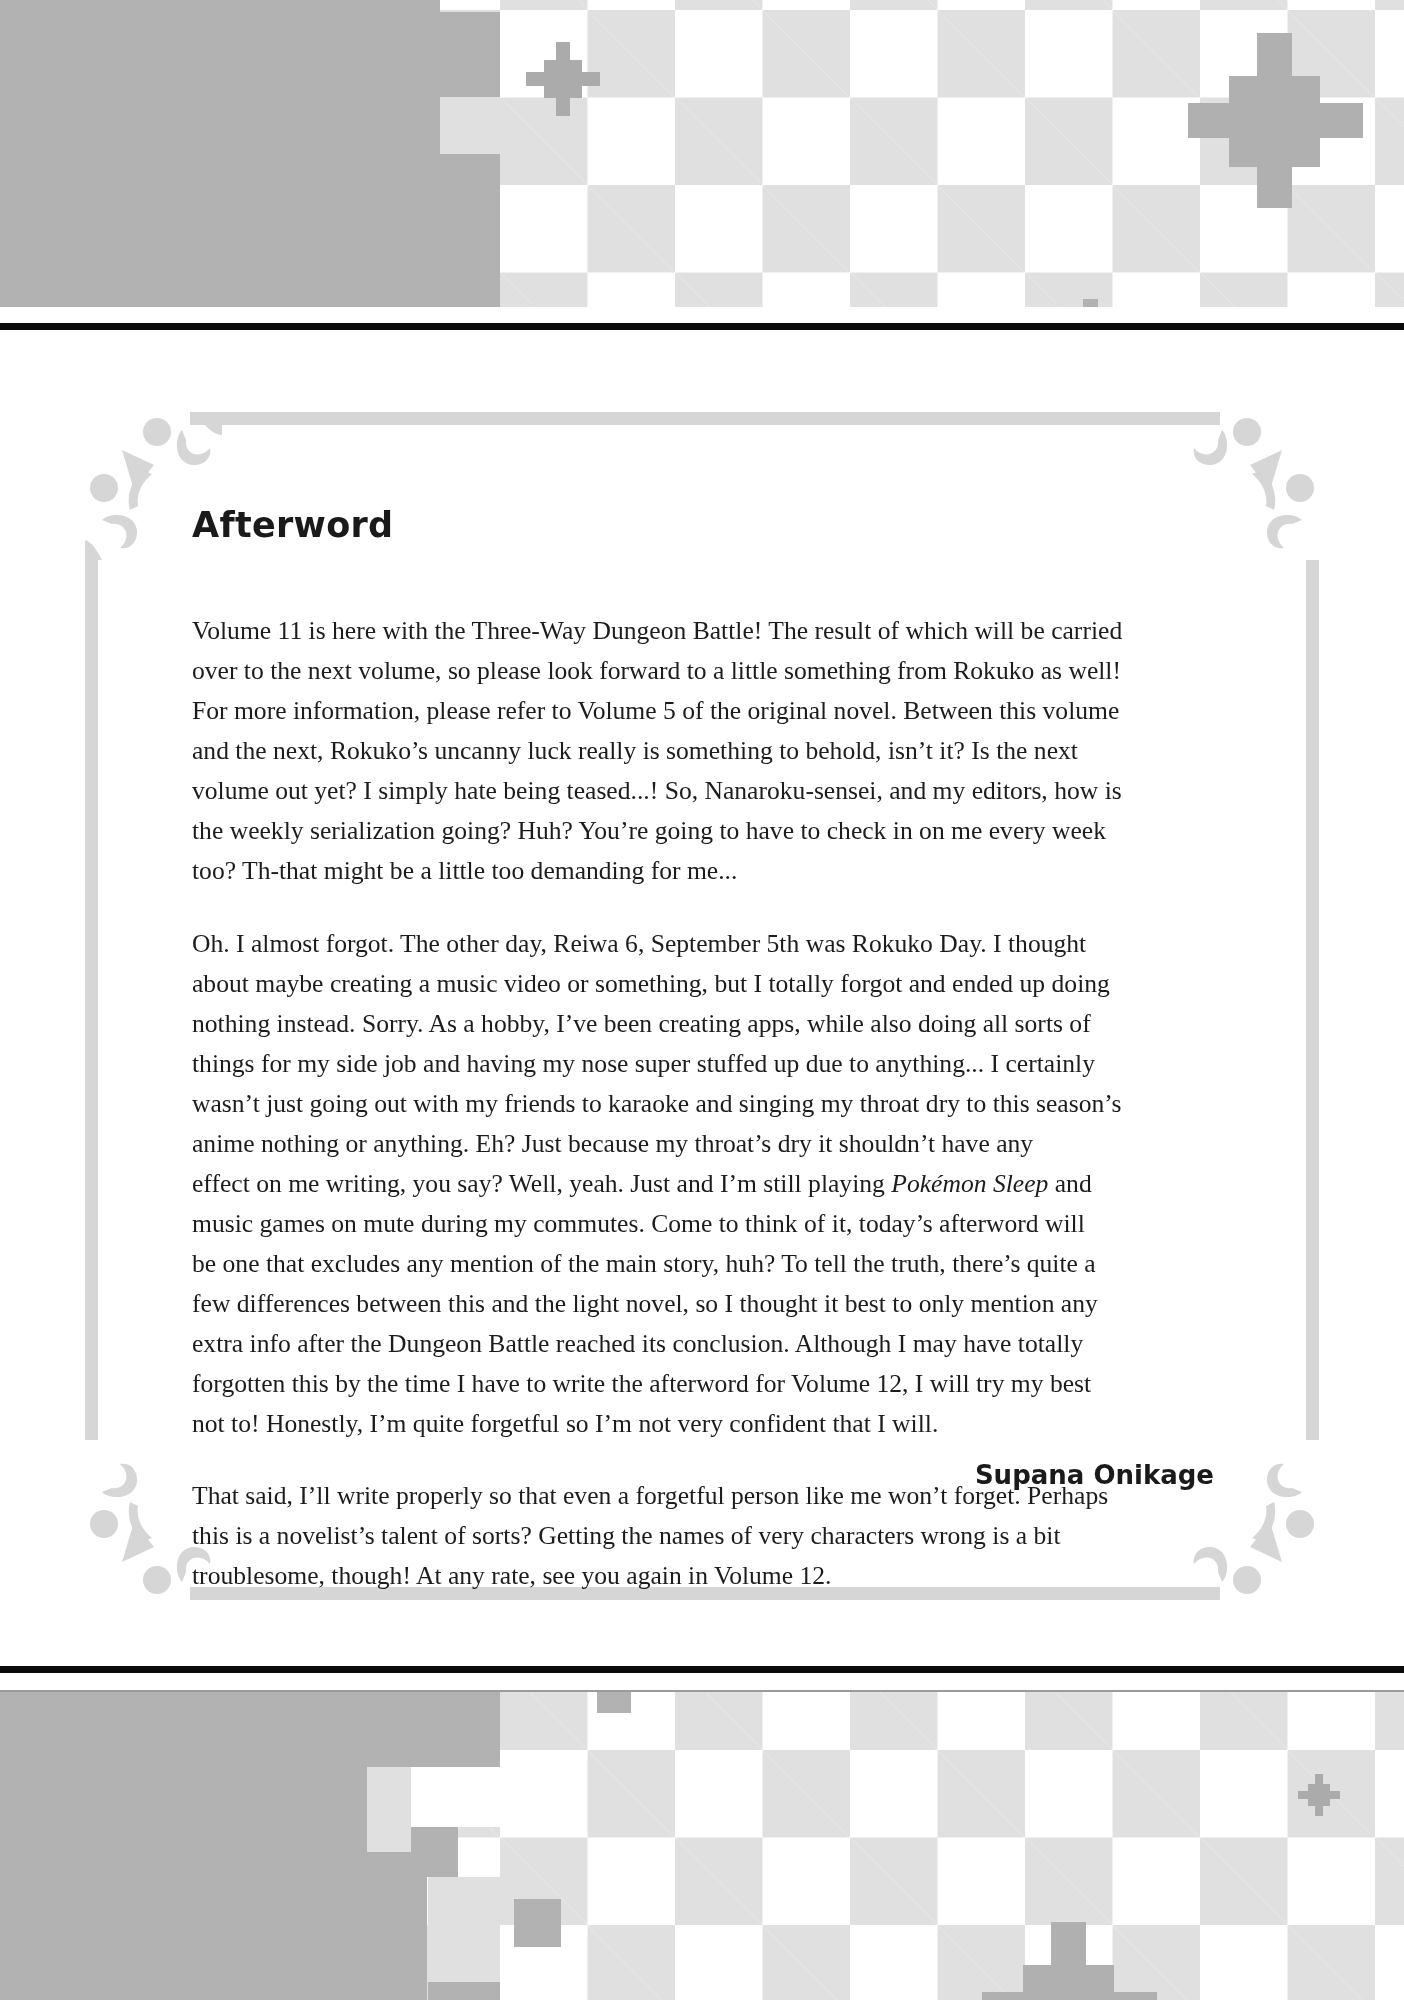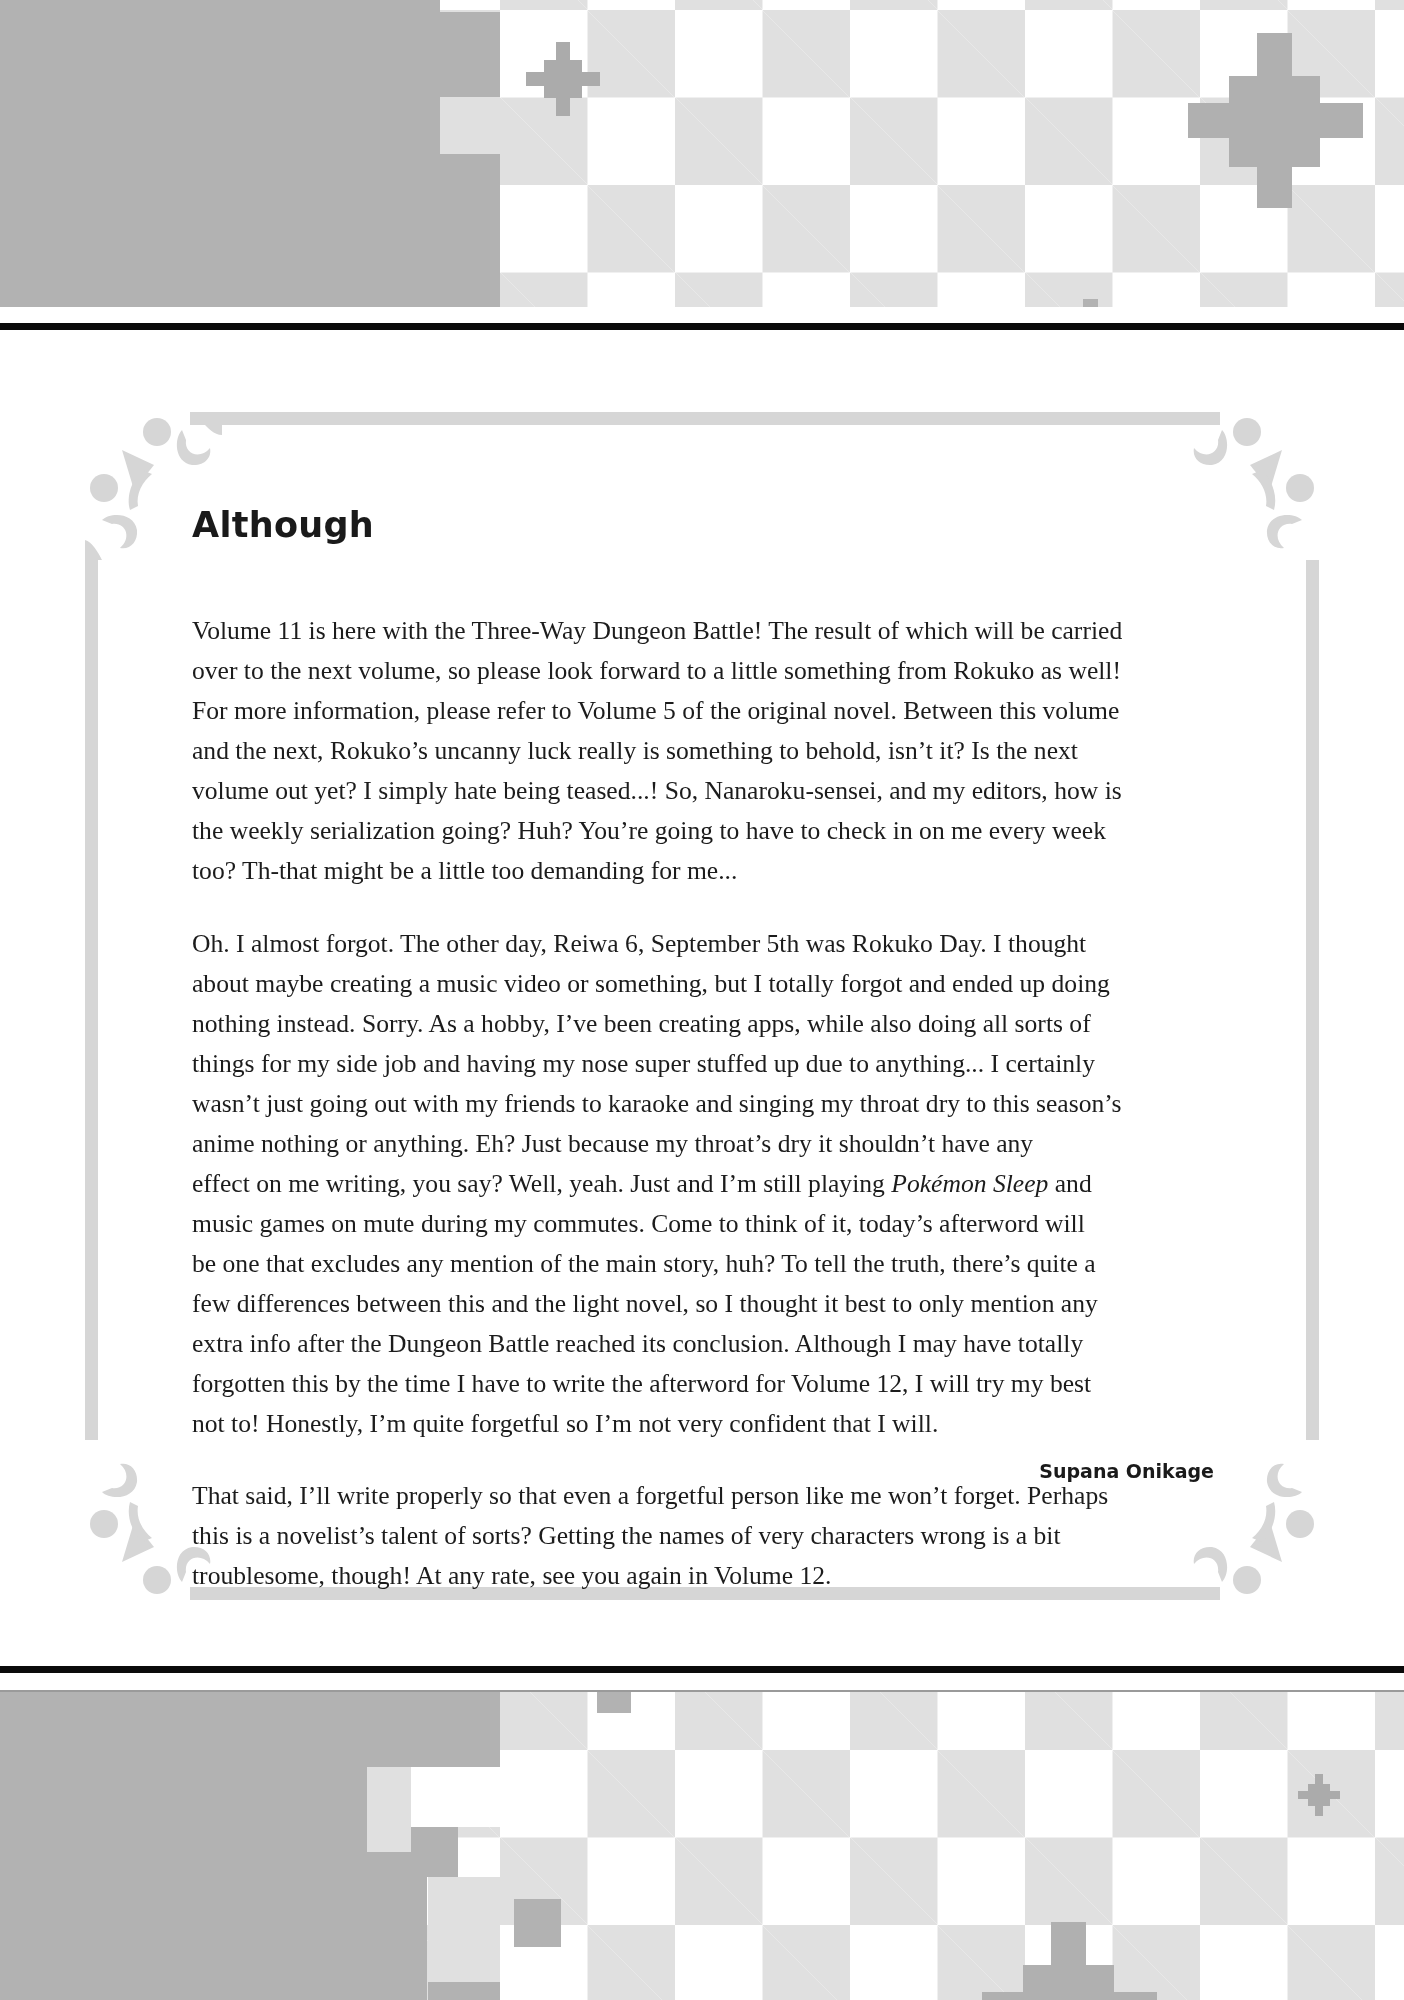--- a/index.html
+++ b/index.html
@@ -40,21 +40,21 @@
     .body-text {
       position: absolute; left: 192px; top: 611px; width: 1030px;
       font-family: "Liberation Serif", serif; font-size: 25.6px;
       line-height: 40px; color: #1c1c1c;
     }
     .body-text p { margin: 0 0 32.6px 0; white-space: pre-line; }
     .body-text em { font-style: italic; }
     .signature {
       position: absolute; right: 190px; top: 1460px;
       font-family: "DejaVu Sans", sans-serif; font-weight: bold;
-      font-size: 19px; color: #1a1a1a;
+      font-size: 26px; color: #1a1a1a;
     }
   </style>
 </head>
 <body>
 
 <div class="band band-top">
   <div class="checker"></div>
   <div class="block" style="left:0;top:0;width:440px;height:310px;"></div>
   <div class="block" style="left:440px;top:12px;width:60px;height:298px;"></div>
   <div class="lightblock" style="left:440px;top:97px;width:60px;height:57px;"></div>
@@ -132,21 +132,21 @@
         <path d="M100 20 C92 28, 92 52, 110 55 C122 56, 130 48, 128 38 C118 50, 102 44, 104 30 Z"></path>
         <path d="M40 40 L72 55 L52 80 Z"></path>
         <circle cx="22" cy="78" r="14"></circle>
         <path d="M20 110 C28 102, 52 102, 55 120 C56 132, 48 140, 38 138 C50 128, 44 112, 30 114 Z"></path>
         <path d="M60 60 C50 70, 44 86, 48 100 L56 96 C54 84, 60 72, 70 64 Z"></path>
       </g>
     </svg>
   </div>
 </div>
 
-<h1 class="heading">Although</h1>
+<h1 class="heading">Afterword</h1>
 
 <div class="body-text">
   <p><span>Volume 11 is here with the Three-Way Dungeon Battle! The result of which will be carried</span>
 <span>over to the next volume, so please look forward to a little something from Rokuko as well!</span>
 <span>For more information, please refer to Volume 5 of the original novel. Between this volume</span>
 <span>and the next, Rokuko’s uncanny luck really is something to behold, isn’t it? Is the next</span>
 <span>volume out yet? I simply hate being teased...! So, Nanaroku-sensei, and my editors, how is</span>
 <span>the weekly serialization going? Huh? You’re going to have to check in on me every week</span>
 <span>too? Th-that might be a little too demanding for me...</span></p>
   <p><span>Oh. I almost forgot. The other day, Reiwa 6, September 5th was Rokuko Day. I thought</span>

